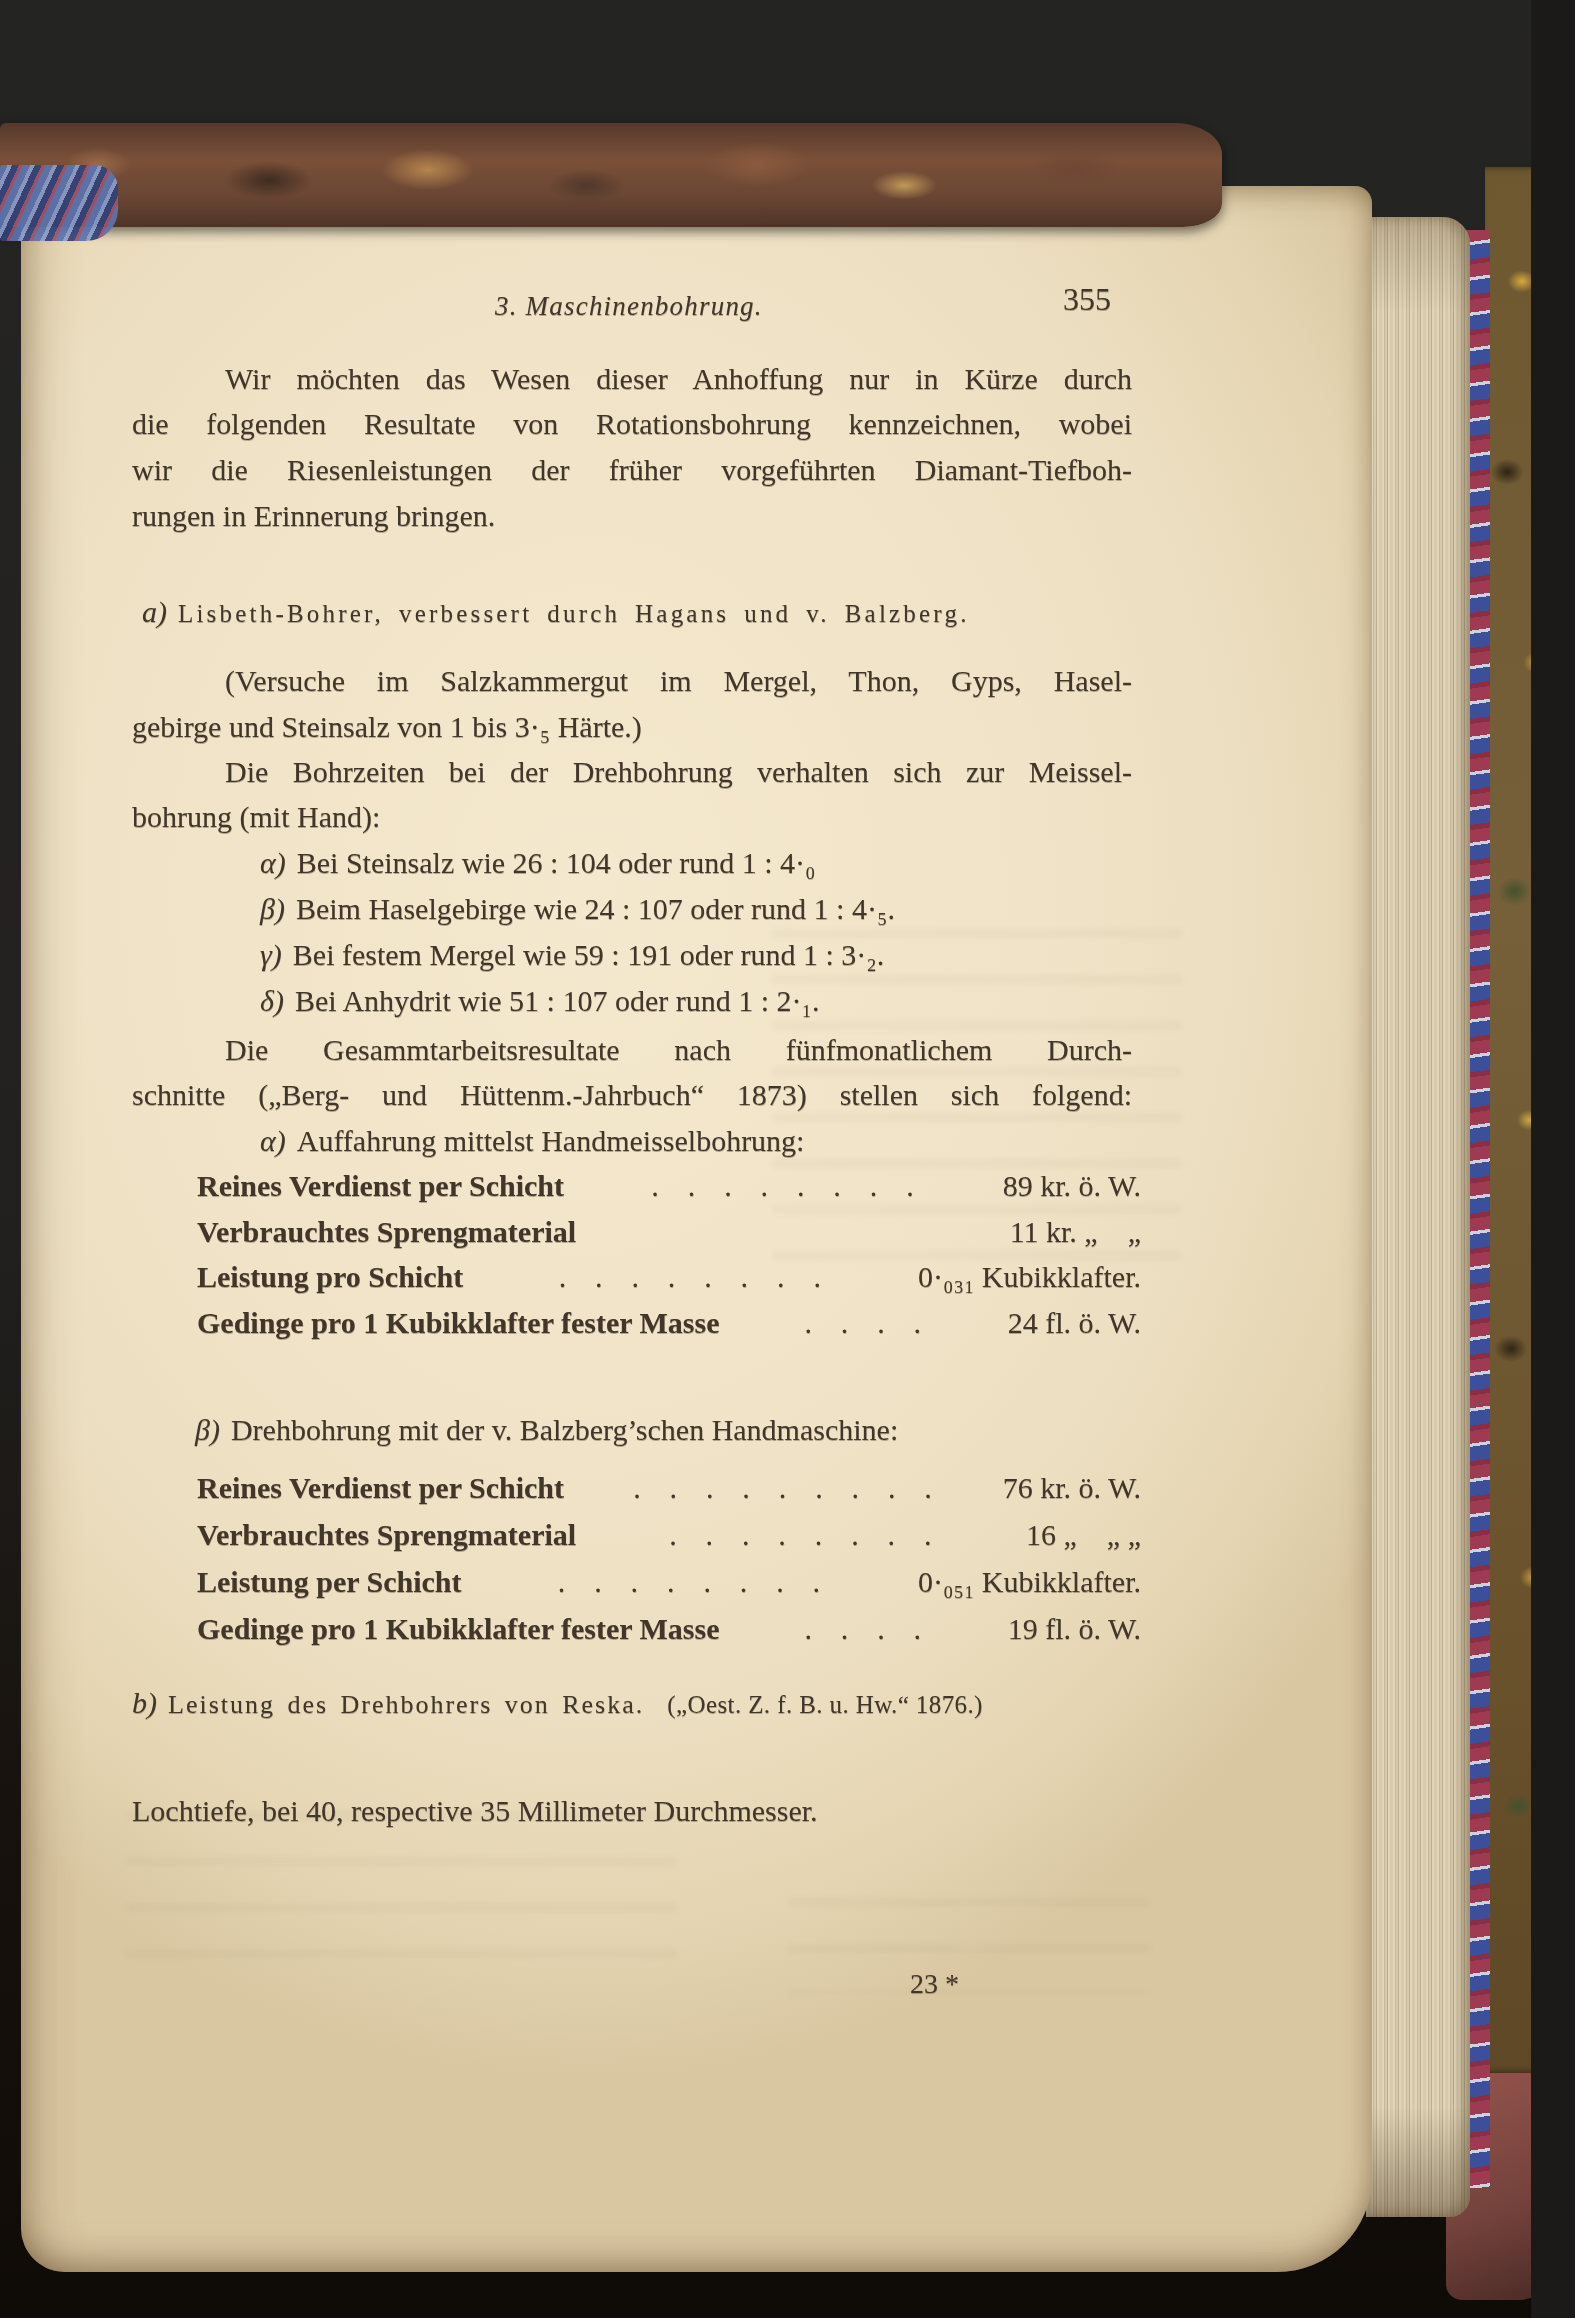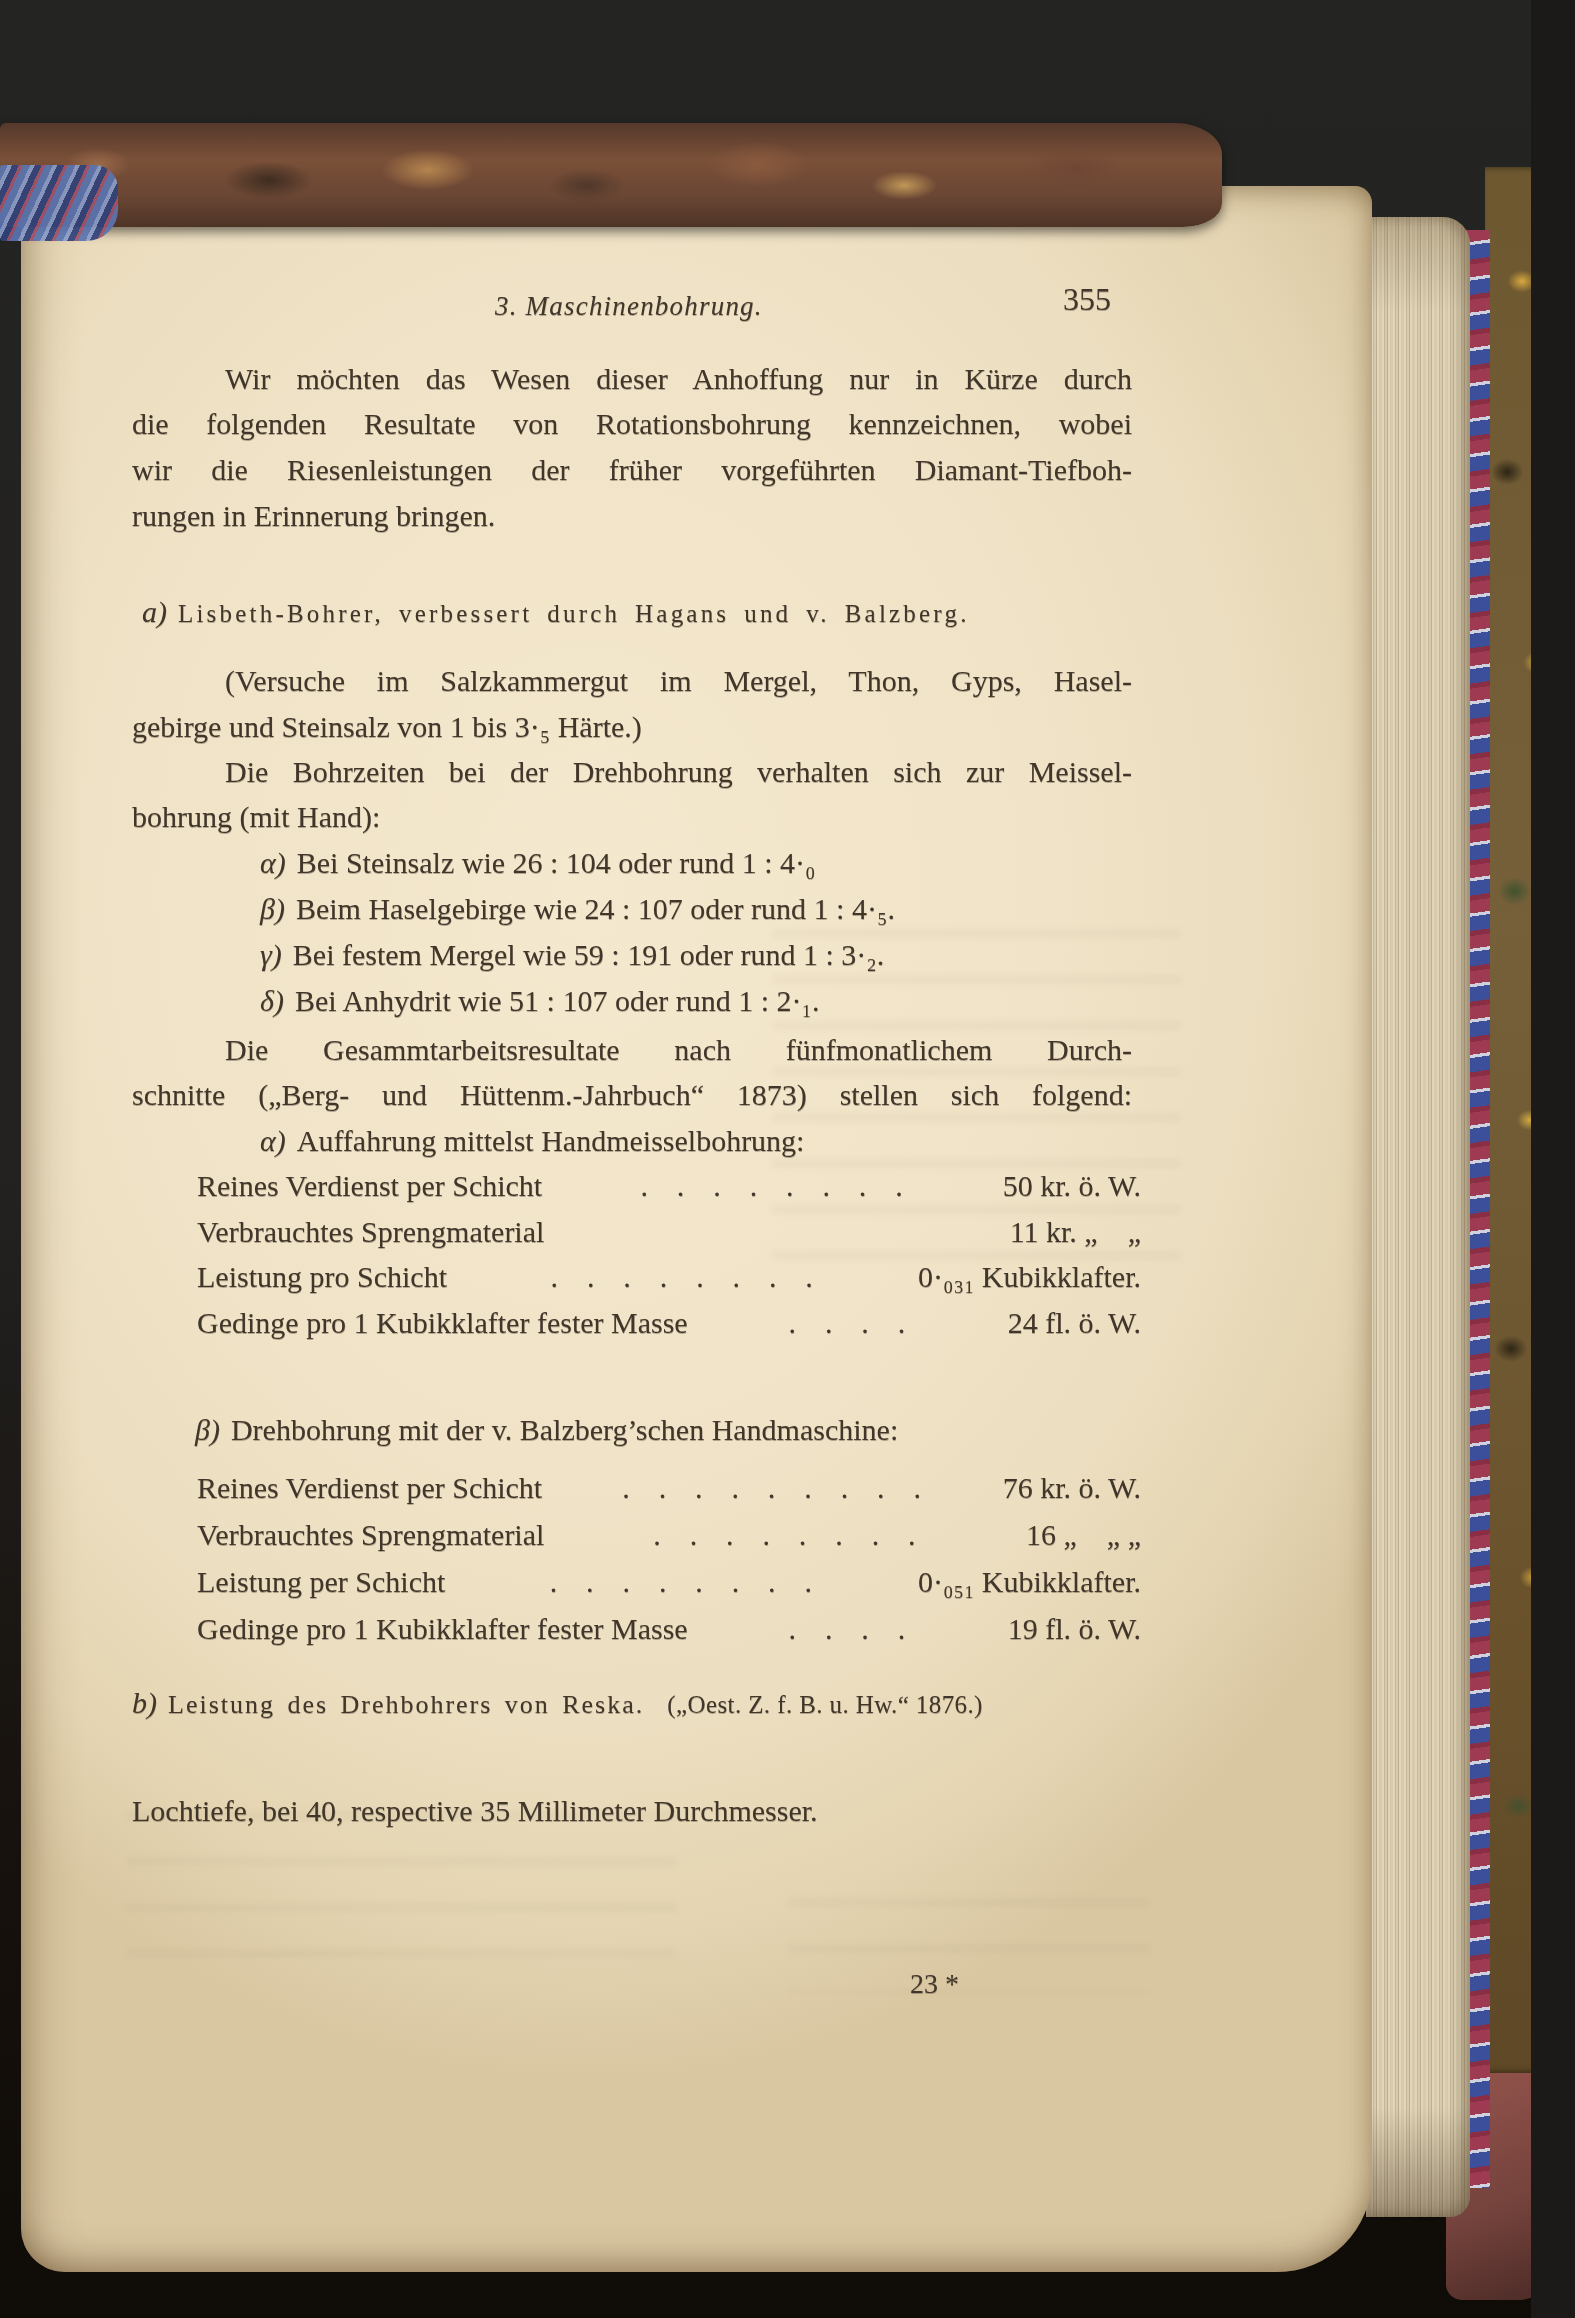--- a/index.html
+++ b/index.html
@@ -63,21 +63,21 @@
      font-size:30px;line-height:1.2;text-shadow:0.3px 0.5px 0.6px rgba(62,50,38,.35);}
   .it{font-style:italic;}
   .w{width:1000px;}
   .just{text-align:justify;text-align-last:justify;}
   .ind{padding-left:93px;box-sizing:border-box;}
   .marker{font-style:italic;margin-right:11px;}
   .spaced{letter-spacing:3.2px;word-spacing:5.5px;font-size:25px;}
   .pagenum{font-size:32px;}
   .headline{font-size:27px;letter-spacing:1.2px;}
   .dotrow{display:flex;align-items:baseline;width:944px;}
-  .row-label{white-space:pre;}
+  .row-label{white-space:pre;font-weight:bold;}
   .row-dots{flex:1;text-align:center;white-space:pre;letter-spacing:1.6px;padding:0 19px;overflow:hidden;}
   .row-value{white-space:pre;text-align:right;}
   .bhead-spaced{letter-spacing:2px;word-spacing:3.9px;font-size:26px;}
   .bhead-cite{font-size:25px;margin-left:23px;letter-spacing:0.4px;}
   .footer-mark{font-size:28px;}
 </style>
 </head>
 <body>
 
 <div id="scene">
@@ -129,21 +129,21 @@
 
     <div class="t w just ind" style="left:132px;top:1032px;">Die Gesammtarbeitsresultate nach fünfmonatlichem Durch-</div>
     <div class="t w just" style="left:132px;top:1077px;">schnitte („Berg- und Hüttenm.-Jahrbuch“ 1873) stellen sich folgend:</div>
     <div class="t" style="left:260px;top:1123px;">
       <span class="marker">α)</span><span>Auffahrung mittelst Handmeisselbohrung:</span>
     </div>
 
     <div class="t dotrow" style="left:197px;top:1168px;">
       <span class="row-label">Reines Verdienst per Schicht</span>
       <span class="row-dots">.   .   .   .   .   .   .   .</span>
-      <span class="row-value">50 kr. ö. W.</span>
+      <span class="row-value">89 kr. ö. W.</span>
     </div>
     <div class="t dotrow" style="left:197px;top:1214px;">
       <span class="row-label">Verbrauchtes Sprengmaterial</span>
       <span class="row-dots"></span>
       <span class="row-value">11 kr. „    „</span>
     </div>
     <div class="t dotrow" style="left:197px;top:1259px;">
       <span class="row-label">Leistung pro Schicht</span>
       <span class="row-dots">.   .   .   .   .   .   .   .</span>
       <span class="row-value">0·₀₃₁ Kubikklafter.</span>

